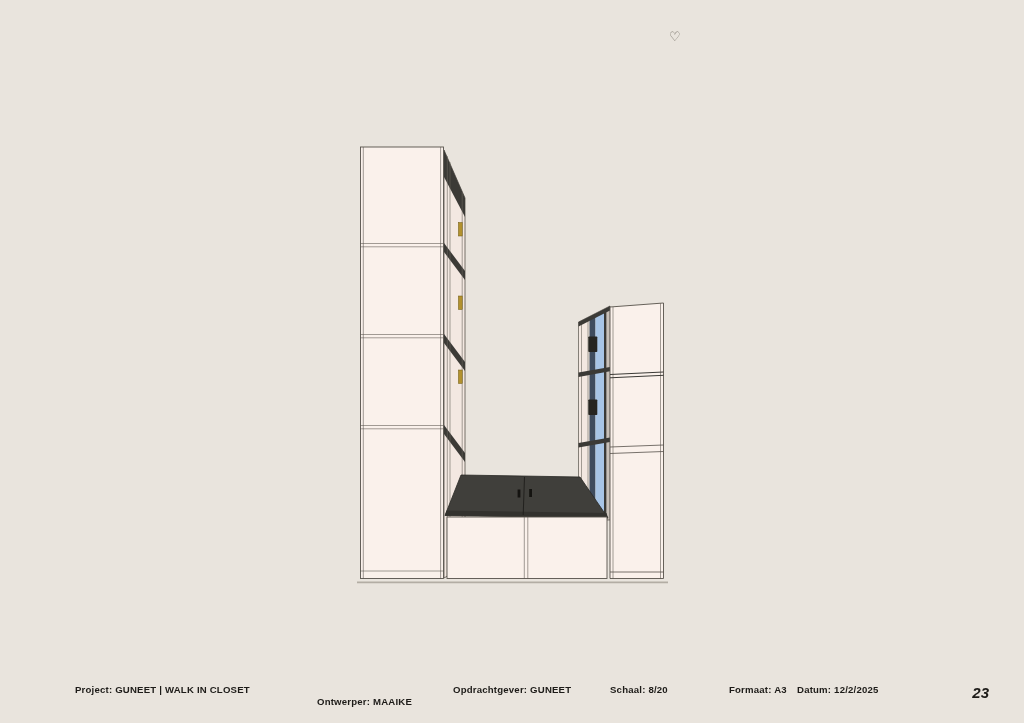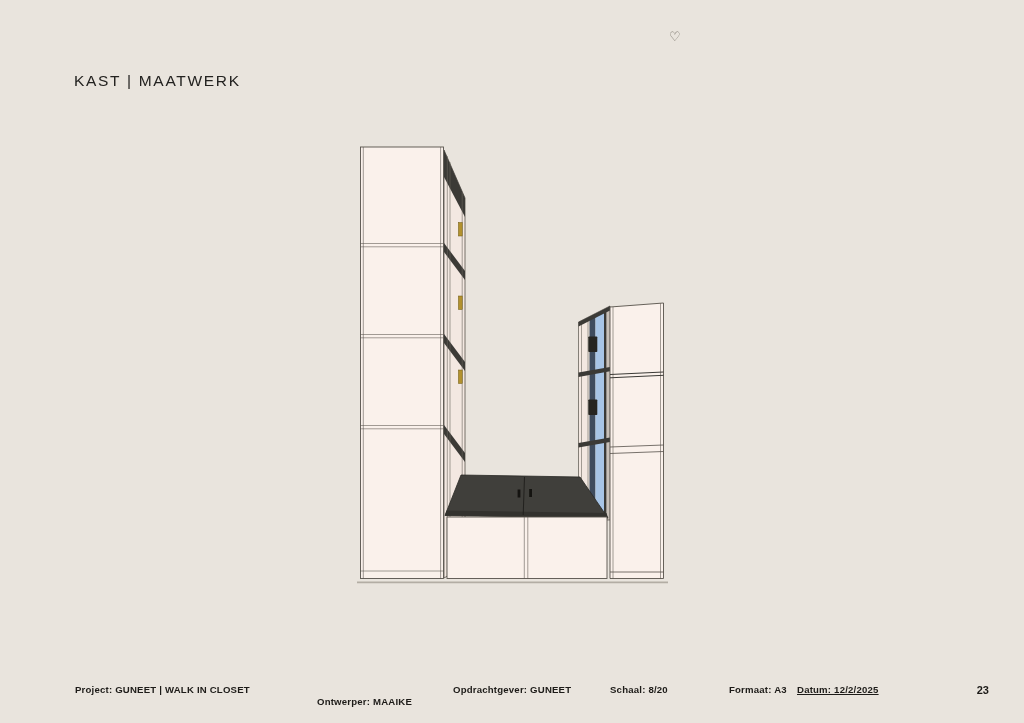--- a/index.html
+++ b/index.html
@@ -27,32 +27,31 @@
     position: absolute; top: 684px;
     font-size: 9.6px; font-weight: bold;
     letter-spacing: 0.2px; color: #1d1b18;
     white-space: pre;
   }
   .fi-project      { left: 75px; text-align: center; }
   .fi-ontwerper    { left: 317px; margin-top: 12px; }
   .fi-opdrachtgever{ left: 453px; }
   .fi-schaal       { left: 610px; }
   .fi-formaat      { left: 729px; }
-  .fi-datum        { left: 797px; text-decoration: underline; }
+  .fi-datum        { left: 797px; }
   .page-number {
     position: absolute; top: 684px; right: 35px;
-    font-size: 11px; font-weight: bold; color: #1d1b18;
+    font-size: 15px; font-weight: bold; color: #1d1b18; font-style: italic;
   }
 </style>
 </head>
 <body>
 
 <div class="sheet">
 
-  <h1 class="page-title">KAST | MAATWERK</h1>
 
   <span class="heart">♡</span>
 
   <svg class="drawing-svg" width="1024" height="723" viewBox="0 0 1024 723">
 
     <g>
       <polygon points="444,150 465,198 465,566 444,578" stroke="#56514a" stroke-width="0.8" fill="#f3e8e1"></polygon>
       <polygon points="444,150 465,198 465,217 444,177" fill="#3b3a36"></polygon>
       <polygon points="444,243 465,271 465,280 444,252" fill="#3b3a36"></polygon>
       <polygon points="444,334 465,362 465,371 444,343" fill="#3b3a36"></polygon>

